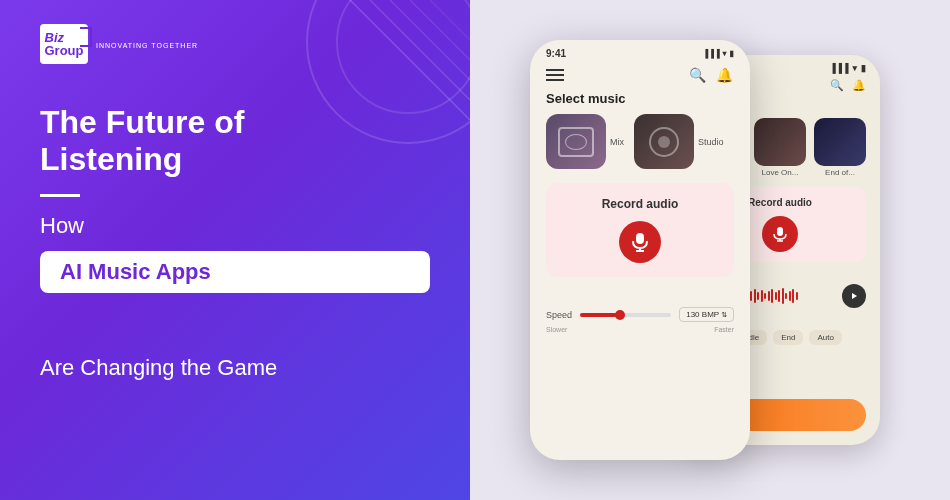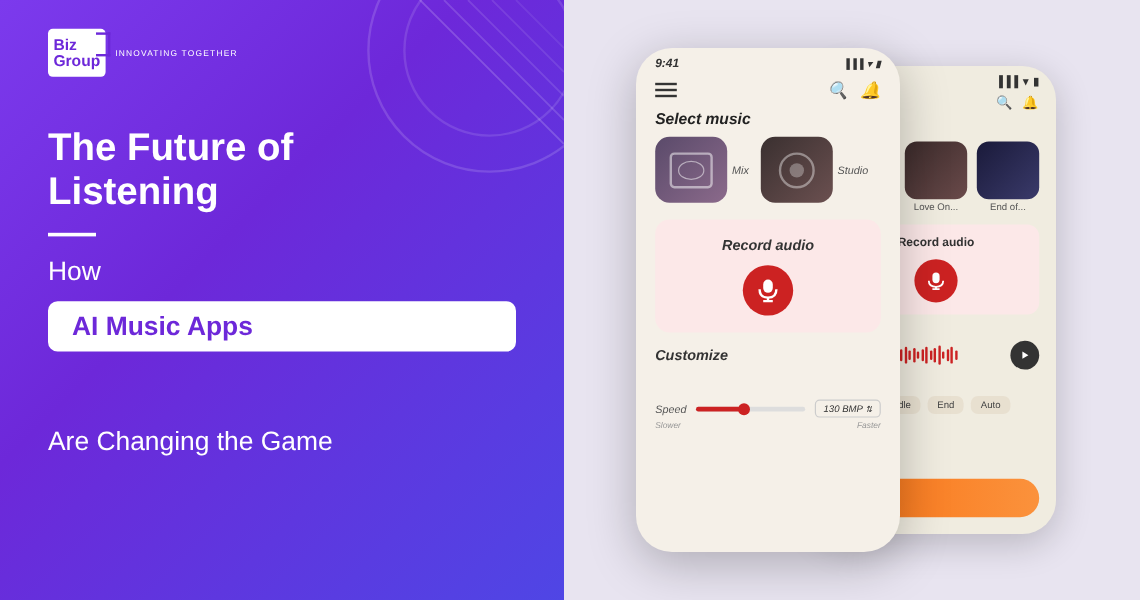--- a/index.html
+++ b/index.html
@@ -77,20 +77,21 @@
       position: relative;
     }
     .logo-box-inner {
       position: relative;
     }
     .logo-text-biz {
       font-size: 13px;
       font-weight: 900;
       color: #6d28d9;
       line-height: 1;
+      font-style: italic;
     }
     .logo-text-group {
       font-size: 13px;
       font-weight: 900;
       color: #6d28d9;
       line-height: 1;
     }
     .logo-bracket {
       position: absolute;
       top: -4px;
@@ -167,21 +168,20 @@
       width: 220px;
       height: 420px;
       background: #f5f0e8;
       border-radius: 30px;
       position: absolute;
       left: 60px;
       top: 40px;
       box-shadow: 0 10px 40px rgba(0,0,0,0.25);
       overflow: hidden;
       z-index: 2;
-      font-style: italic;
     }
 
     .phone-status-bar {
       display: flex;
       justify-content: space-between;
       align-items: center;
       padding: 8px 16px 4px;
       font-size: 10px;
       font-weight: 600;
       color: #333;
@@ -764,21 +764,20 @@
         <svg width="20" height="20" viewBox="0 0 20 20">
           <rect x="6" y="1" width="8" height="11" rx="4" fill="white"></rect>
           <path d="M3 9 Q3 16 10 16 Q17 16 17 9" stroke="white" stroke-width="2" fill="none"></path>
           <line x1="10" y1="16" x2="10" y2="19" stroke="white" stroke-width="2"></line>
           <line x1="6" y1="19" x2="14" y2="19" stroke="white" stroke-width="2"></line>
         </svg>
       </div>
     </div>
 
     <div class="customize-section">
-      <div class="customize-title">Customize</div>
       <div class="speed-row">
         <div class="speed-label">Speed</div>
         <div class="slider-track">
           <div class="slider-fill"></div>
           <div class="slider-thumb"></div>
         </div>
         <div class="speed-value-box">
           <span>130 BMP</span>
           <span style="font-size:7px;">⇅</span>
         </div>

